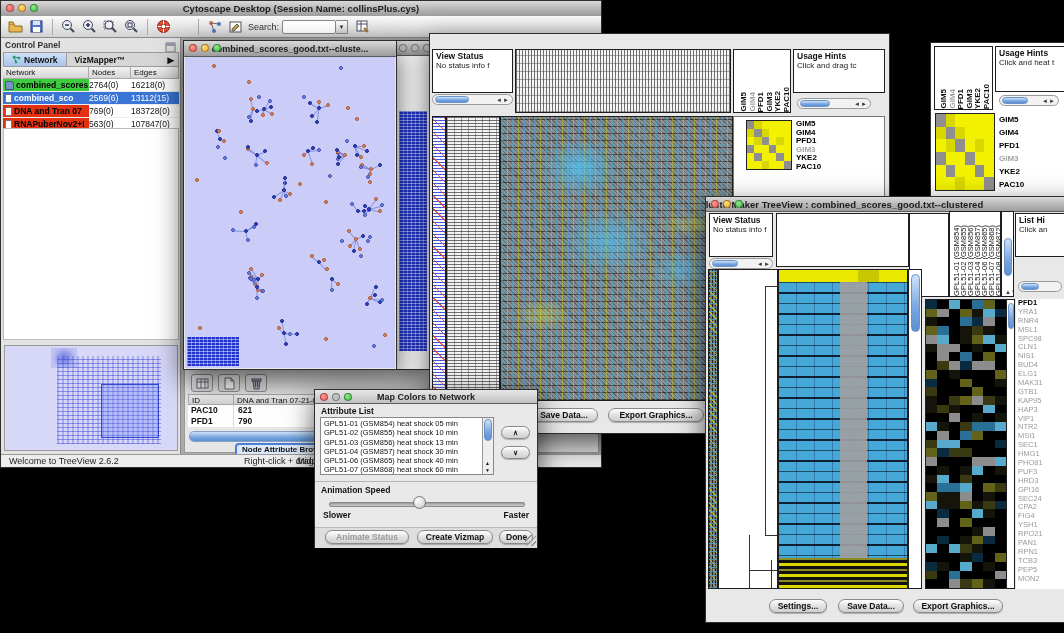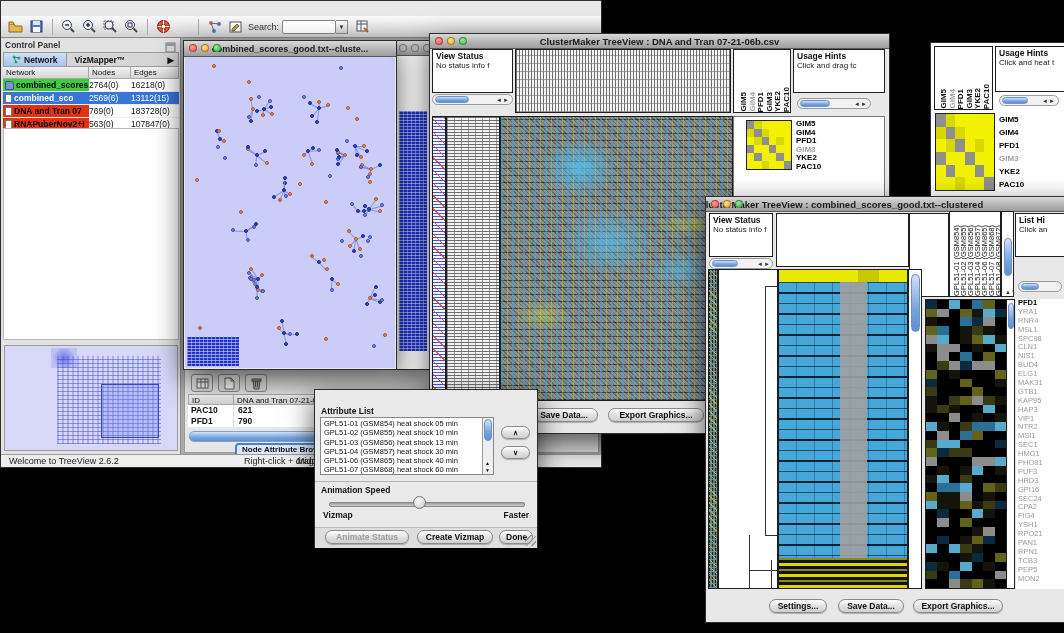--- a/index.html
+++ b/index.html
@@ -124,20 +124,28 @@
      background-clip:border-box}
   .tv2-bottom{background:repeating-linear-gradient(0deg,#d8d800 0 3px,#111 3px 6px,#8a8a20 6px 8px,#111 8px 11px)}
   .yellowband{background:linear-gradient(90deg,#e8e800 0 62%,#c8c800 62% 78%,#e8e800 78%)}
   .matrix{display:grid;border:1px solid #222;box-sizing:border-box}
   .dline{position:absolute;background:#333}
 </style>
 </head>
 <body>
 
 <div class="window" style="left:0;top:8;width:600px;height:466px;z-index:1">
+  <div class="titlebar" style="height:15px">
+    <span class="lights">
+      <span class="lt r"></span>
+      <span class="lt y"></span>
+      <span class="lt g"></span>
+    </span>
+    <span>Cytoscape Desktop (Session Name: collinsPlus.cys)</span>
+  </div>
   <div class="toolbar">
     <span class="tbtn">
         <svg width="15" height="12">
           <path d="M1 3h5l1 2h7v6H1z" fill="#e8b64c" stroke="#8a6a20"></path>
           <path d="M1 3V1h4l1 2" fill="#e8b64c" stroke="#8a6a20"></path>
         </svg>
       </span>
     <span class="tbtn">
         <svg width="13" height="13">
           <rect x="1" y="1" width="11" height="11" fill="#5577c8" stroke="#223a77"></rect>
@@ -586,28 +594,20 @@
       <div class="nnode" style="left: 159.503px; top: 81.9264px; background: rgb(125, 143, 216); border-color: rgb(58, 77, 184);"></div>
       <div class="nnode" style="left: 113.441px; top: 124.948px; background: rgb(216, 145, 106); border-color: rgb(176, 85, 48);"></div>
       <div class="nnode" style="left: 54.4629px; top: 153.427px; background: rgb(216, 145, 106); border-color: rgb(176, 85, 48);"></div>
       <div class="nnode" style="left: 138.786px; top: 280.36px; background: rgb(216, 145, 106); border-color: rgb(176, 85, 48);"></div>
       <div class="nnode" style="left: 9.925px; top: 120.71px; background: rgb(216, 145, 106); border-color: rgb(176, 85, 48);"></div>
       <div class="nnode" style="left: 62.475px; top: 23.4713px; background: rgb(216, 145, 106); border-color: rgb(176, 85, 48);"></div>
     </div>
 </div>
 
 <div class="window" style="left:429px;top:33px;width:459px;height:399px;z-index:4">
-  <div class="titlebar">
-    <span class="lights">
-      <span class="lt r"></span>
-      <span class="lt y"></span>
-      <span class="lt g"></span>
-    </span>
-    <span>ClusterMaker TreeView : DNA and Tran 07-21-06b.csv</span>
-  </div>
   <div class="panel" style="left:2px;top:15px;width:81px;height:44px">
     <div class="ptitle">View Status</div>
     <div class="ptext">No status info f</div>
   </div>
   <div class="aqbar" style="left:2px;top:60px;width:81px">
     <span class="pill" style="left:2px;top:1px;width:34px;height:7px"></span>
     <span class="arrs" style="right:2px;top:2px">◄►</span>
   </div>
   <div class="panel dendro-cols" style="left:85px;top:15px;width:216px;height:64px"></div>
   <div class="panel rotlabels gimrot" style="left:303px;top:15px;width:58px;height:64px;padding-left:6px">
@@ -1081,20 +1081,28 @@
       <span>PEP5</span>
       <span>MON2</span>
     </div>
   <button class="aqua-btn" style="left:63px;top:402px;width:58px">Settings...</button>
   <button class="aqua-btn" style="left:132px;top:402px;width:66px">Save Data...</button>
   <button class="aqua-btn" style="left:207px;top:402px;width:90px">Export Graphics...</button>
 
 </div>
 
 <div class="window" style="left:314px;top:389px;width:222px;height:157px;z-index:7;background:#e9e9e9">
+  <div class="titlebar" style="height:13px;background:linear-gradient(#e6e6e6,#c2c2c2)">
+    <span class="lights" style="top:2.5px">
+      <span class="lt r"></span>
+      <span class="lt gray"></span>
+      <span class="lt g"></span>
+    </span>
+    <span style="font-size:9px">Map Colors to Network</span>
+  </div>
   <div class="abs" style="left:6px;top:16px;font-size:8.5px;font-weight:bold">Attribute List</div>
   <div class="panel" style="left:5px;top:27px;width:174px;height:58px;border-color:#888">
     <div style="padding:1px 0 0 3px;font-size:7.5px;line-height:9.3px;white-space:nowrap">
 
     <div>GPL51-01 (GSM854) heat shock 05 min</div>
         <div>GPL51-02 (GSM855) heat shock 10 min</div>
         <div>GPL51-03 (GSM856) heat shock 13 min</div>
         <div>GPL51-04 (GSM857) heat shock 30 min</div>
         <div>GPL51-06 (GSM865) heat shock 40 min</div>
         <div>GPL51-07 (GSM868) heat shock 60 min</div>
@@ -1104,20 +1112,20 @@
       <span class="abs" style="left:2px;bottom:8px;font-size:5px">▲</span>
       <span class="abs" style="left:2px;bottom:1px;font-size:5px">▼</span>
     </div>
   </div>
   <button class="aqua-btn" style="left:186px;top:36px;width:29px;height:13px;font-size:7px">∧</button>
   <button class="aqua-btn" style="left:186px;top:56px;width:29px;height:13px;font-size:7px">∨</button>
   <div class="abs" style="left:0;top:91px;width:100%;border-top:1px solid #b5b5b5"></div>
   <div class="abs" style="left:6px;top:95px;font-size:8.5px;font-weight:bold">Animation Speed</div>
   <div class="abs" style="left:14px;top:112px;width:194px;height:3px;background:linear-gradient(#9a9a9a,#cfcfcf);border-radius:2px;border:1px solid #8a8a8a"></div>
   <div class="abs" style="left:98px;top:106px;width:13px;height:13px;border-radius:50%;background:radial-gradient(circle at 35% 30%,#fff,#c2c2c2);border:1px solid #777;box-sizing:border-box"></div>
-  <div class="abs" style="left:8px;top:120px;font-size:8.5px;font-weight:bold">Vizmap</div>
+  <div class="abs" style="left:8px;top:120px;font-size:8.5px;font-weight:bold">Slower</div>
   <div class="abs" style="right:8px;top:120px;font-size:8.5px;font-weight:bold">Faster</div>
   <div class="abs" style="left:0;top:137px;width:100%;height:20px;background:#dedede;border-top:1px solid #bbb"></div>
   <button class="aqua-btn disabled" style="left:10px;top:140px;width:84px">Animate Status</button>
   <button class="aqua-btn" style="left:102px;top:140px;width:76px">Create Vizmap</button>
   <button class="aqua-btn" style="left:184px;top:140px;width:34px">Done</button>
   <span class="grip" style="right:1px;bottom:1px"></span>
 </div>
 
 </body></html>

